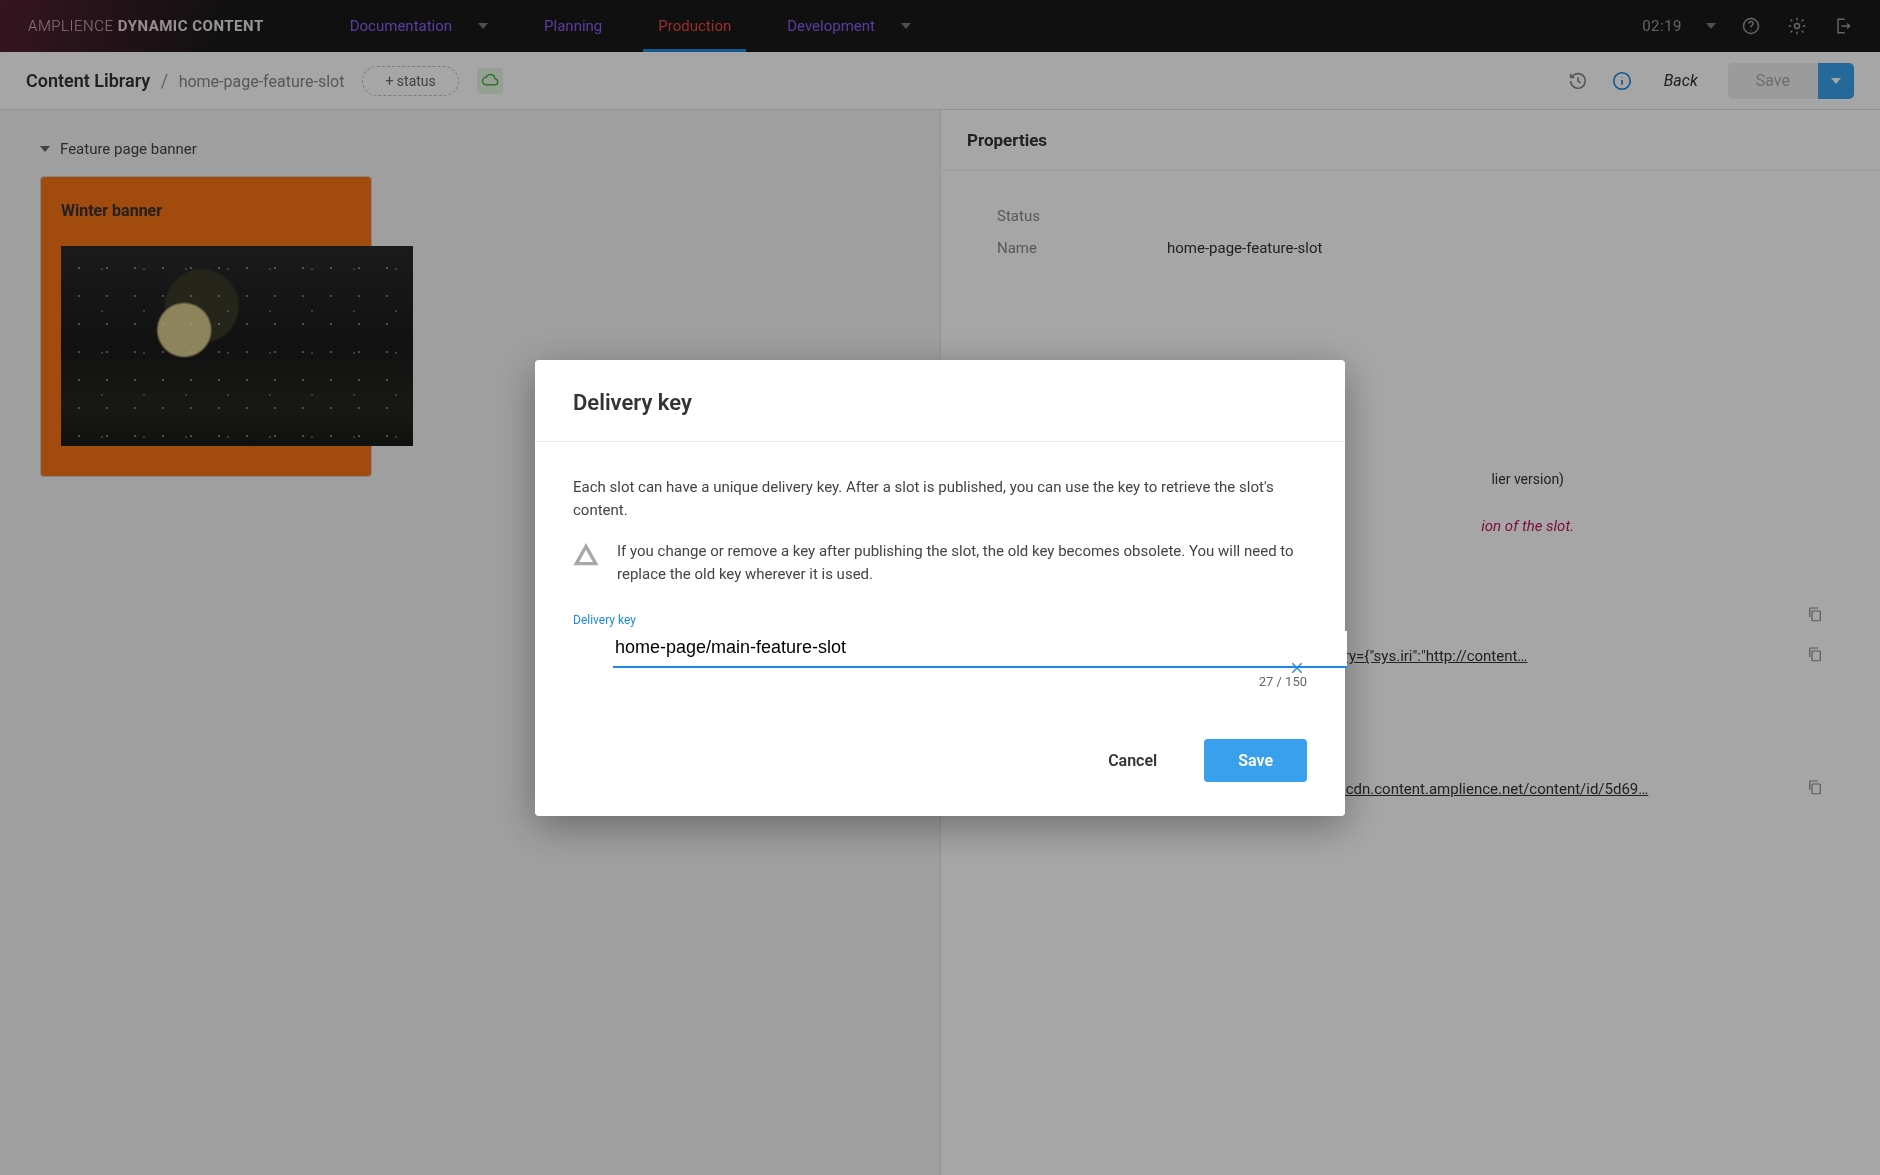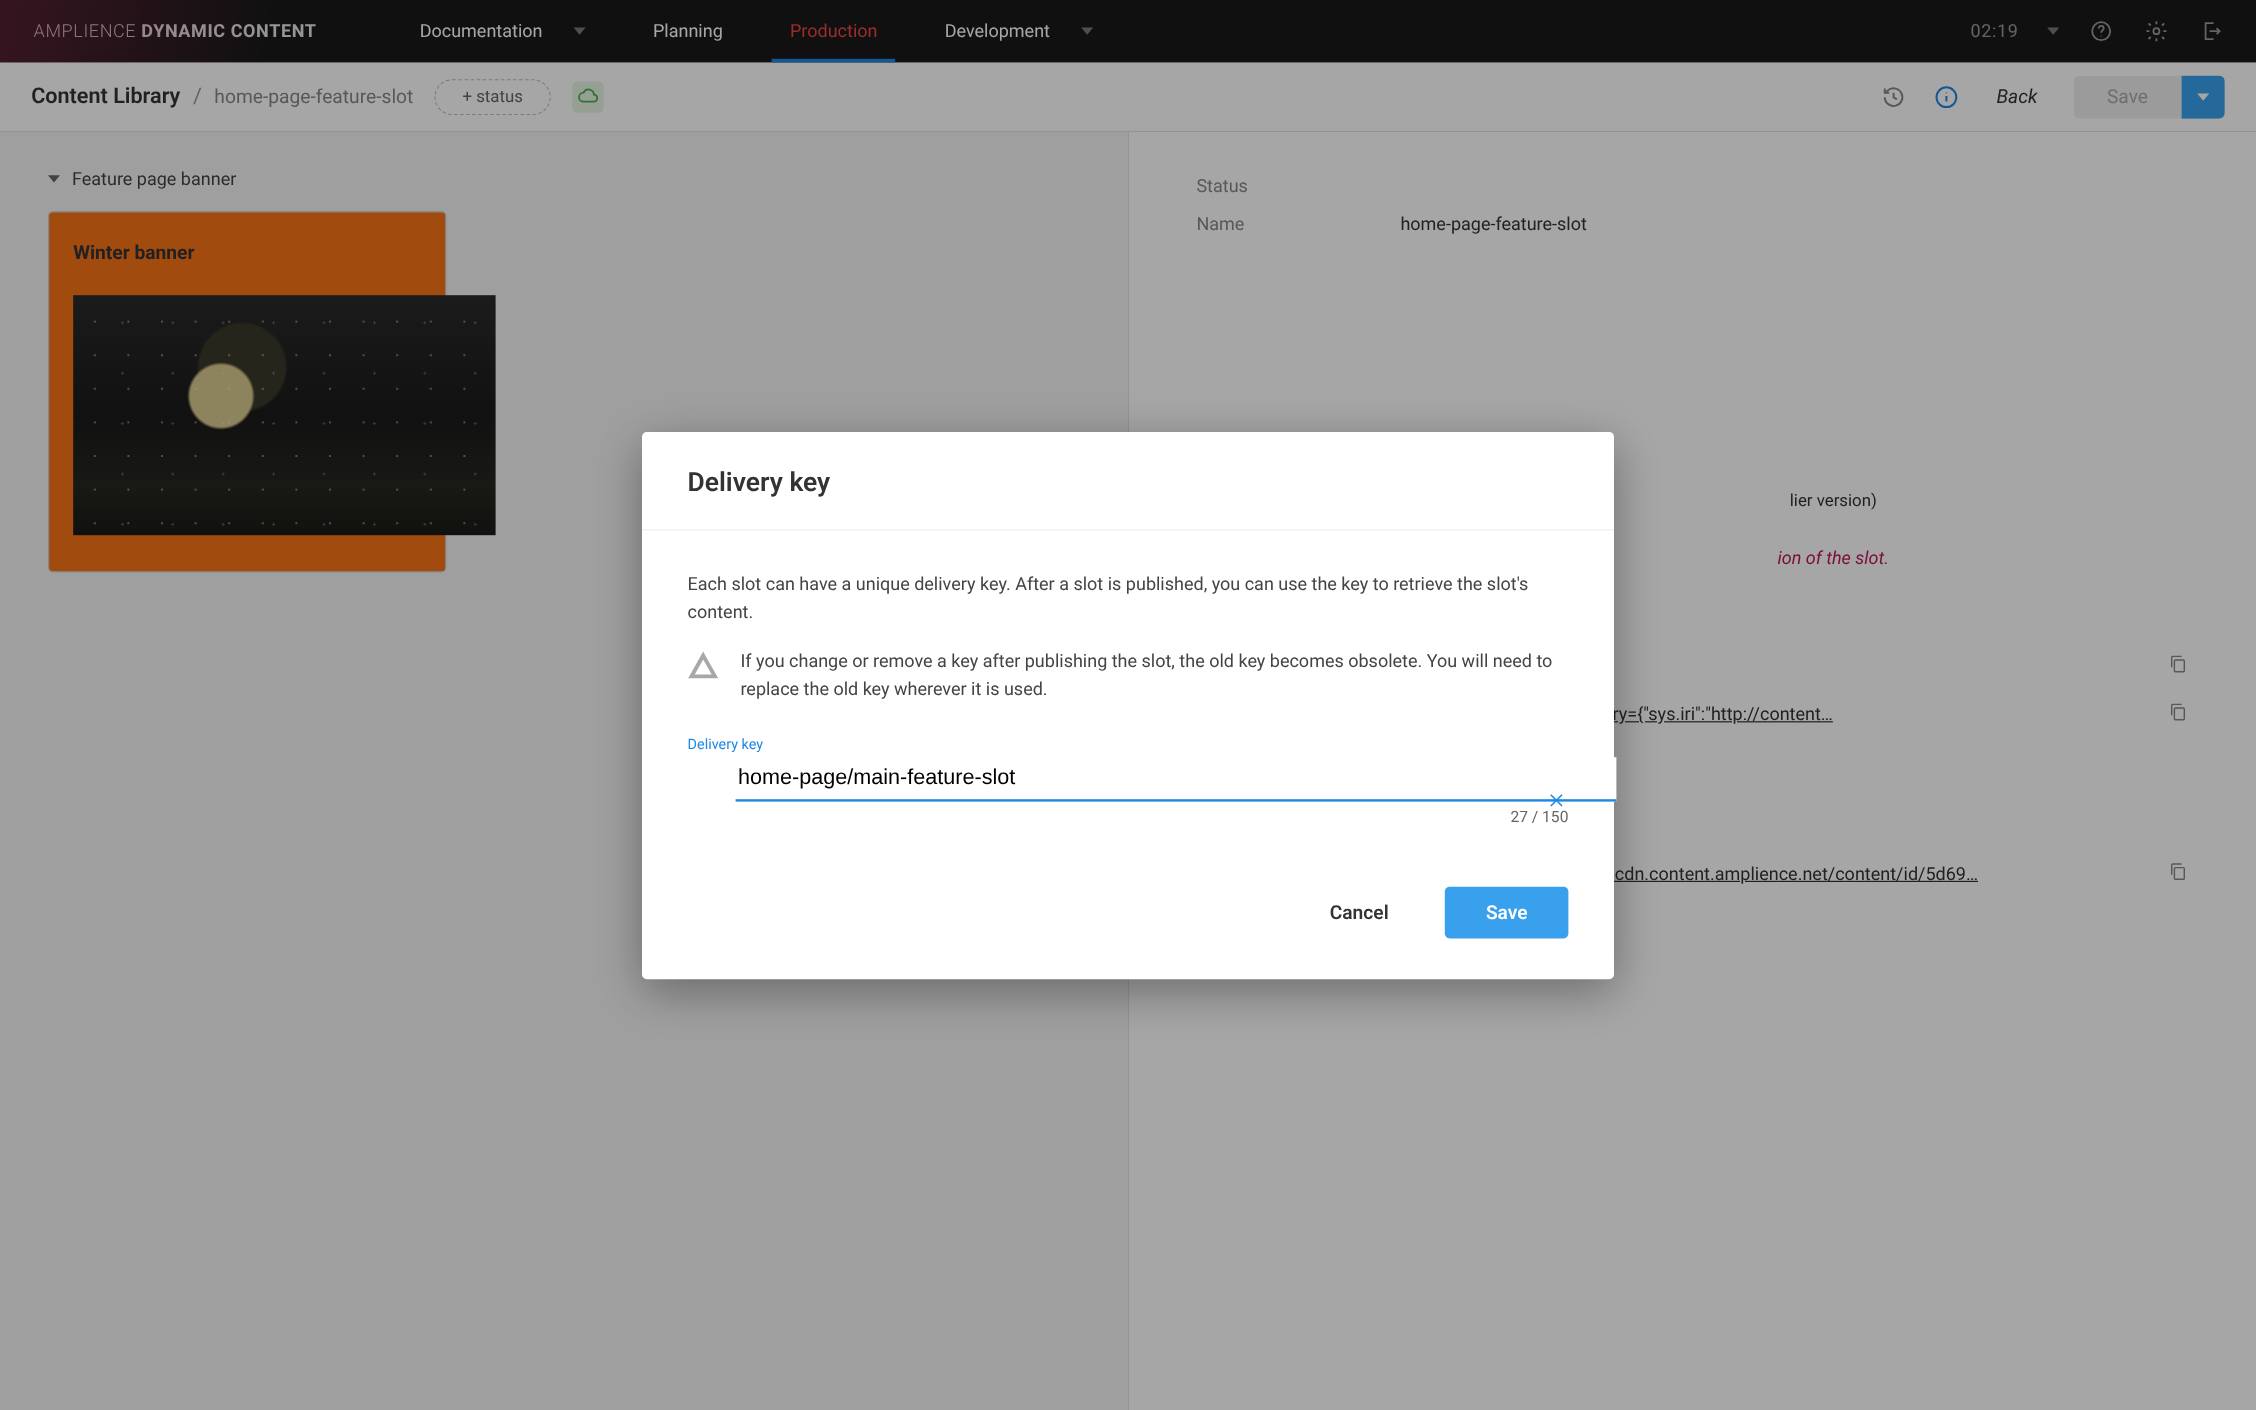--- a/index.html
+++ b/index.html
@@ -34,21 +34,21 @@
   .brand .bold  { font-weight: 700; color:#e5e5e5; }
   .brand-pink {
     position: absolute;
     left:0; top:0; bottom:0; width: 320px;
     background: linear-gradient(100deg, rgba(255,50,120,.25) 0%, rgba(255,50,120,0) 70%);
     pointer-events:none;
   }
   .nav-items { display:flex; height:100%; align-items:stretch; margin-left: 30px; }
   .nav-item {
     display:flex; align-items:center; padding: 0 28px;
-    color:#ffffff; font-size:15px; cursor:pointer; position:relative;
+    color:#8b5cf6; font-size:15px; cursor:pointer; position:relative;
   }
   .nav-item.active { color:#ef4444; }
   .nav-item.active::after {
     content:""; position:absolute; left:10%; right:10%; bottom:0; height:3px; background:#1e88e5;
   }
   .nav-item .chev { margin-left: 26px; }
   .chev {
     width:0; height:0; border-left:5px solid transparent; border-right:5px solid transparent;
     border-top:6px solid #7a7a7a; display:inline-block;
   }
@@ -272,20 +272,21 @@
       <span class="chev chev-d"></span>
       <span>Feature page banner</span>
     </div>
     <div class="card">
       <h4>Winter banner</h4>
       <div class="thumb"></div>
     </div>
   </div>
 
   <div class="right-pane">
+    <div class="props-title">Properties</div>
     <div class="props-body">
       <div class="prop-row">
         <div class="k">Status</div>
         <div class="v"></div>
       </div>
       <div class="prop-row">
         <div class="k">Name</div>
         <div class="v">home-page-feature-slot</div>
       </div>
 

